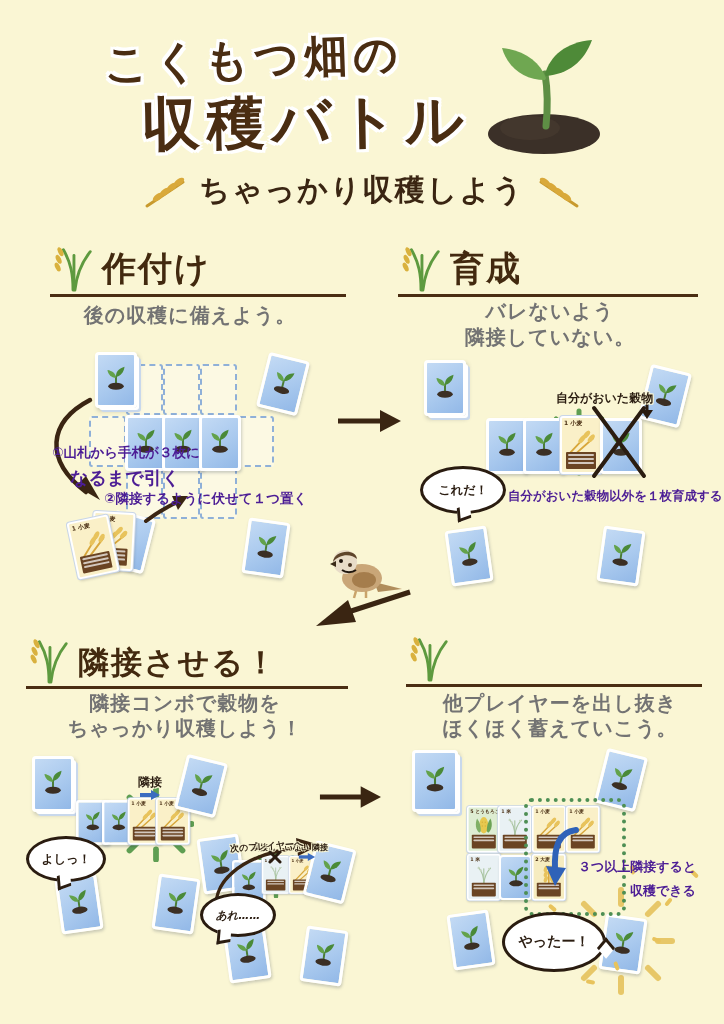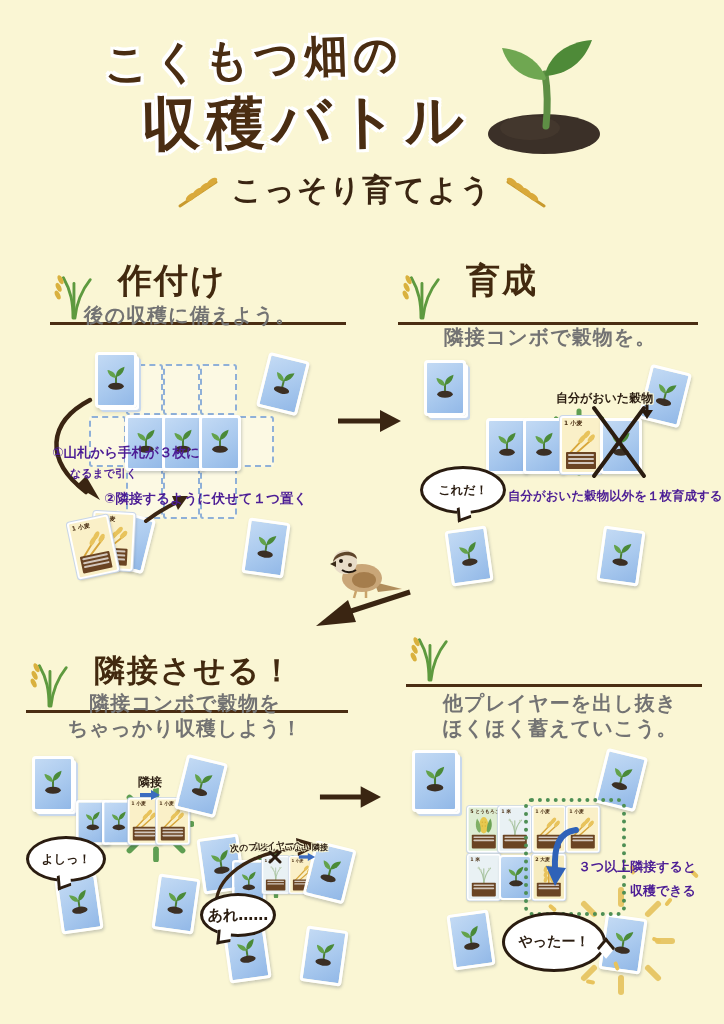--- a/index.html
+++ b/index.html
@@ -11,21 +11,21 @@
     text-shadow:-3px -3px 0 #fff,3px -3px 0 #fff,-3px 3px 0 #fff,3px 3px 0 #fff,
                 0 -3px 0 #fff,0 3px 0 #fff,-3px 0 0 #fff,3px 0 0 #fff;}
   #title1{left:104px;top:30px;font-size:44px;letter-spacing:5px;transform:rotate(-2deg);}
   #title2{left:142px;top:84px;font-size:58px;letter-spacing:7px;transform:rotate(-1deg);}
   #subtitle-row{position:absolute;left:0;top:170px;width:724px;display:flex;
     align-items:center;justify-content:center;gap:10px;}
   #subtitle{font-size:30px;font-weight:bold;color:#3A2512;letter-spacing:2px;}
   
   .sec-head{position:absolute;display:flex;align-items:flex-end;gap:6px;
     border-bottom:3px solid #4A2D12;padding-bottom:2px;}
-  .sec-head h2{margin:16px;font-size:34px;font-weight:bold;color:#42290F;letter-spacing:2px;white-space:nowrap;}
+  .sec-head h2{margin:0;font-size:34px;font-weight:bold;color:#42290F;letter-spacing:2px;white-space:nowrap;}
   .sec-desc{position:absolute;font-size:20px;font-weight:600;color:#737373;
     text-align:center;letter-spacing:1px;white-space:nowrap;}
   
   .cardb{position:absolute;width:36px;height:50px;border:3px solid #fff;border-radius:4px;
     background:linear-gradient(145deg,#C3DAF4 0%,#A9C9EE 55%,#92B8E7 100%);
     box-shadow:1px 2px 3px rgba(60,70,90,.25);z-index:2;
     display:flex;align-items:center;justify-content:center;}
   .deck{box-shadow:3px 3px 0 -1px #fff,5px 5px 0 -1px #C8D8EC,2px 3px 4px rgba(60,70,90,.3);}
   .ghost{position:absolute;width:33px;height:47px;border:2px dashed #8FB0D8;border-radius:3px;
     background:rgba(255,255,255,.35);z-index:1;}
@@ -73,21 +73,21 @@
   <div id="subtitle-row">
     <svg width="46" height="38" viewBox="0 0 46 38">
       <path d="M4 34 L40 10" stroke="#C89A2E" stroke-width="3" stroke-linecap="round"></path>
       <g fill="#D9A93A">
         <ellipse cx="36" cy="10" rx="3" ry="6" transform="rotate(55 36 10)"></ellipse>
         <ellipse cx="29" cy="15" rx="3" ry="6" transform="rotate(55 29 15)"></ellipse>
         <ellipse cx="22" cy="20" rx="3" ry="6" transform="rotate(55 22 20)"></ellipse>
         <ellipse cx="15" cy="25" rx="3" ry="6" transform="rotate(55 15 25)"></ellipse>
       </g>
     </svg>
-    <span id="subtitle">こっそり育てよう</span>
+    <span id="subtitle">ちゃっかり収穫しよう</span>
     <svg width="46" height="38" viewBox="0 0 46 38" style="transform:scaleX(-1);">
       <path d="M4 34 L40 10" stroke="#C89A2E" stroke-width="3" stroke-linecap="round"></path>
       <g fill="#D9A93A">
         <ellipse cx="36" cy="10" rx="3" ry="6" transform="rotate(55 36 10)"></ellipse>
         <ellipse cx="29" cy="15" rx="3" ry="6" transform="rotate(55 29 15)"></ellipse>
         <ellipse cx="22" cy="20" rx="3" ry="6" transform="rotate(55 22 20)"></ellipse>
         <ellipse cx="15" cy="25" rx="3" ry="6" transform="rotate(55 15 25)"></ellipse>
       </g>
     </svg>
   </div>
@@ -211,21 +211,21 @@
         <i></i>
         <i></i>
       </div>
   </div>
 
   <svg class="abs" style="left:38px;top:394px;z-index:3;" width="78" height="116" viewBox="0 0 78 116">
     <path d="M52 6 C10 28 6 66 48 98" stroke="#3A2512" stroke-width="4.5" fill="none" stroke-linecap="round"></path>
     <polygon points="38,92 62,106 48,82" fill="#3A2512"></polygon>
   </svg>
   <div class="rule-note" style="left:52px;top:444px;font-size:13.5px;">①山札から手札が３枚に</div>
-  <div class="rule-note" style="left:70px;top:466px;font-size:11px;">なるまで引く</div>
+  <div class="rule-note" style="left:70px;top:466px;font-size:18px;">なるまで引く</div>
 
   <svg class="abs" style="left:142px;top:494px;z-index:3;" width="48" height="30" viewBox="0 0 48 30">
     <path d="M4 27 C16 18 26 12 38 7" stroke="#3A2512" stroke-width="4" fill="none" stroke-linecap="round"></path>
     <polygon points="30,2 46,2 36,16" fill="#3A2512"></polygon>
   </svg>
   <div class="rule-note" style="left:104px;top:490px;font-size:13.5px;">②隣接するように伏せて１つ置く</div>
 
   <div class="sec-head" style="left:398px;top:242px;width:300px;">
     <svg width="46" height="50" viewBox="0 0 48 52">
       <g stroke="#5E9A3F" stroke-width="3" fill="none" stroke-linecap="round">
@@ -234,21 +234,22 @@
           <path d="M25 50 C25 36 25 24 25 14"></path>
         </g>
       <g fill="#D9B13E">
           <ellipse cx="11" cy="10" rx="2.5" ry="5" transform="rotate(-25 11 10)"></ellipse>
           <ellipse cx="9" cy="18" rx="2.5" ry="5" transform="rotate(-25 9 18)"></ellipse>
           <ellipse cx="8" cy="26" rx="2.5" ry="5" transform="rotate(-25 8 26)"></ellipse>
         </g>
     </svg>
     <h2>育成</h2>
   </div>
-  <div class="sec-desc" style="left:405px;top:324px;width:290px;">隣接コンボで穀物を。</div>
+  <div class="sec-desc" style="left:405px;top:298px;width:290px;">バレないよう</div>
+  <div class="sec-desc" style="left:405px;top:324px;width:290px;">隣接していない。</div>
 
   <div class="cardb deck" style="left:424px;top:360px;">
     <svg width="28" height="40" viewBox="0 0 36 50">
         <path d="M18 31 V20" stroke="#4A7C35" stroke-width="2.5"></path>
         <path d="M18 22 C12 22 8 18 7 12 C13 13 17 16 18 21 Z" fill="#63A24B"></path>
         <path d="M18 21 C24 20 28 15 29 8 C22 10 18 14 18 20 Z" fill="#4A8A38"></path>
         <ellipse cx="18" cy="33" rx="10" ry="4.5" fill="#3B2F24"></ellipse>
       </svg>
   </div>
   <div class="cardb r14" style="left:644px;top:368px;">
@@ -625,21 +626,21 @@
   <div class="small-label" style="left:230px;top:840px;font-size:9px;transform:rotate(-4deg);">次のプレイヤーへ</div>
   <div class="cardb s80 r14" style="left:316px;top:840px;">
     <svg width="28" height="40" viewBox="0 0 36 50">
         <path d="M18 31 V20" stroke="#4A7C35" stroke-width="2.5"></path>
         <path d="M18 22 C12 22 8 18 7 12 C13 13 17 16 18 21 Z" fill="#63A24B"></path>
         <path d="M18 21 C24 20 28 15 29 8 C22 10 18 14 18 20 Z" fill="#4A8A38"></path>
         <ellipse cx="18" cy="33" rx="10" ry="4.5" fill="#3B2F24"></ellipse>
       </svg>
   </div>
 
-  <div class="bubble" style="left:200px;top:893px;width:70px;height:38px;font-size:15px;">
+  <div class="bubble" style="left:200px;top:893px;width:70px;height:38px;font-size:11px;font-style:italic;">
     <span>あれ……</span>
     <span class="tail" style="bottom:-9px;left:14px;transform:rotate(-10deg) skewX(-15deg);"></span>
   </div>
 
   <div class="cardb r-8" style="left:226px;top:925px;">
     <svg width="28" height="40" viewBox="0 0 36 50">
         <path d="M18 31 V20" stroke="#4A7C35" stroke-width="2.5"></path>
         <path d="M18 22 C12 22 8 18 7 12 C13 13 17 16 18 21 Z" fill="#63A24B"></path>
         <path d="M18 21 C24 20 28 15 29 8 C22 10 18 14 18 20 Z" fill="#4A8A38"></path>
         <ellipse cx="18" cy="33" rx="10" ry="4.5" fill="#3B2F24"></ellipse>

